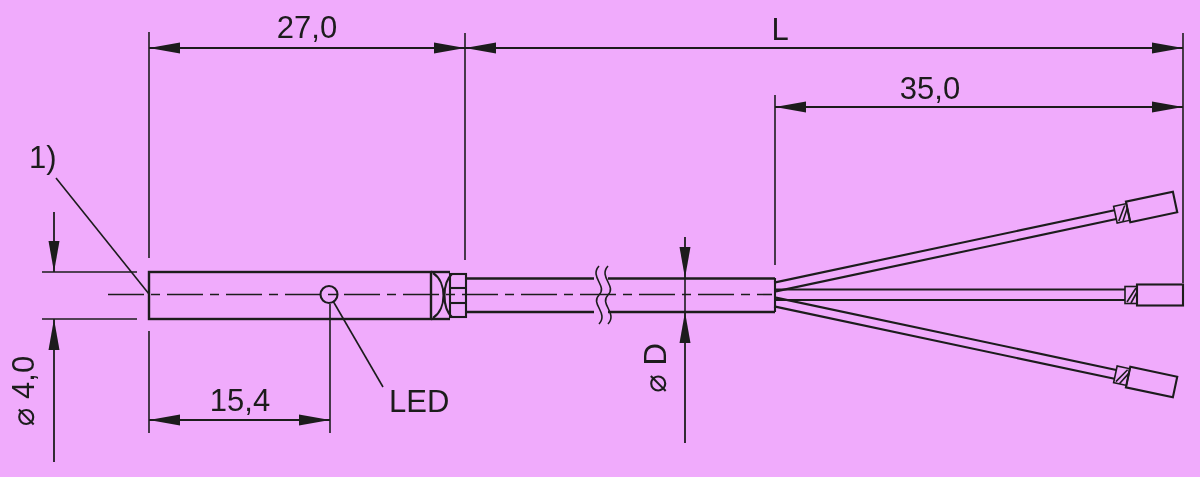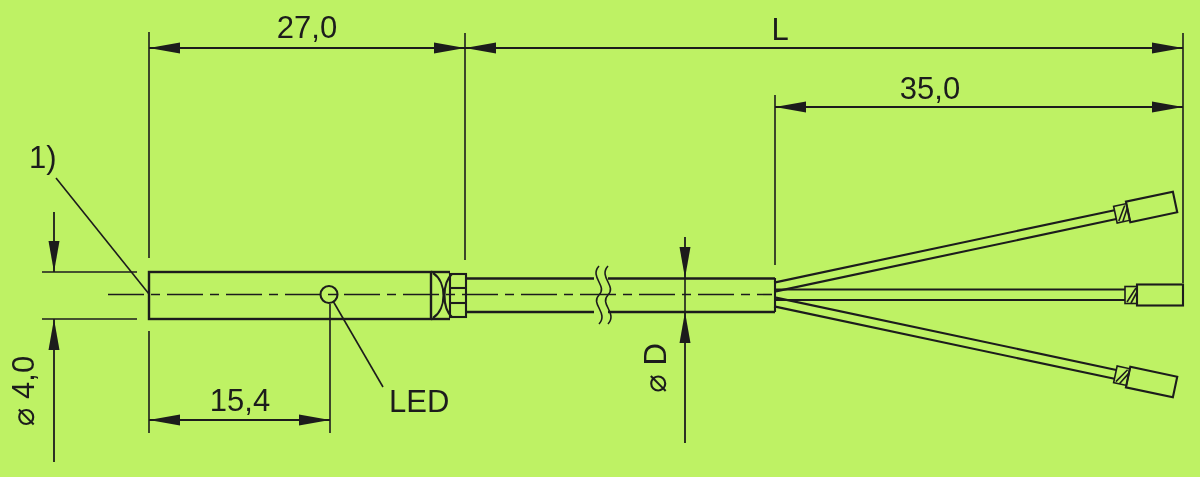--- a/index.html
+++ b/index.html
@@ -1,17 +1,17 @@
 <!DOCTYPE html>
 <html><head>
 <meta charset="utf-8">
 <style>
   html,body{margin:0;padding:0;background:#f4f4f4;}
   .drawing-canvas{
-    width:1200px;height:477px;background:#bef264;position:relative;overflow:hidden;
+    width:1200px;height:477px;background:#f0abfc;position:relative;overflow:hidden;
   }
   svg{display:block;}
   
   .outline{fill:none;stroke:#1c1c1c;stroke-width:2.4;}
   .med{fill:none;stroke:#1c1c1c;stroke-width:2.1;}
   .dimline{fill:none;stroke:#1c1c1c;stroke-width:1.8;}
   .thin{fill:none;stroke:#1c1c1c;stroke-width:1.6;}
   .centerline{fill:none;stroke:#1c1c1c;stroke-width:1.6;stroke-dasharray:36 7 9 7;}
   .arrow{fill:#1c1c1c;stroke:none;}
   text{

